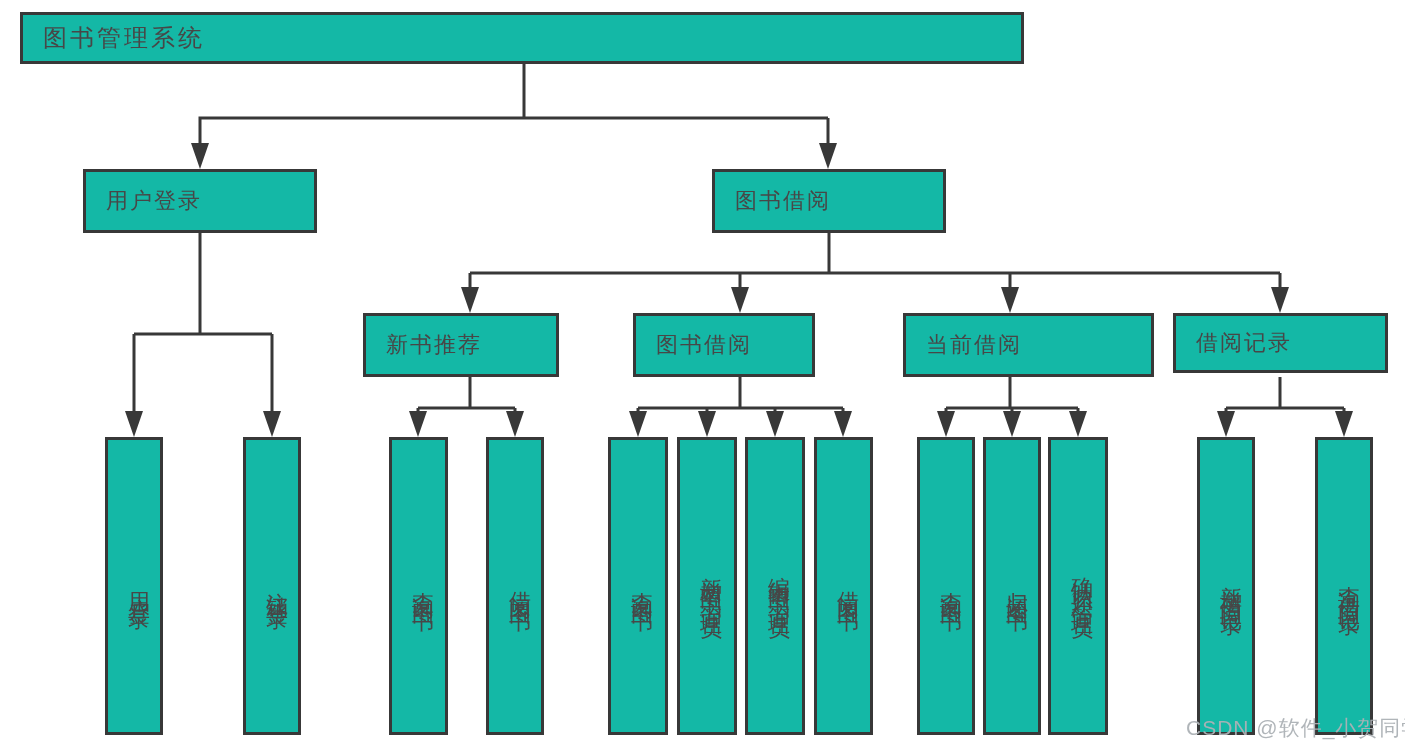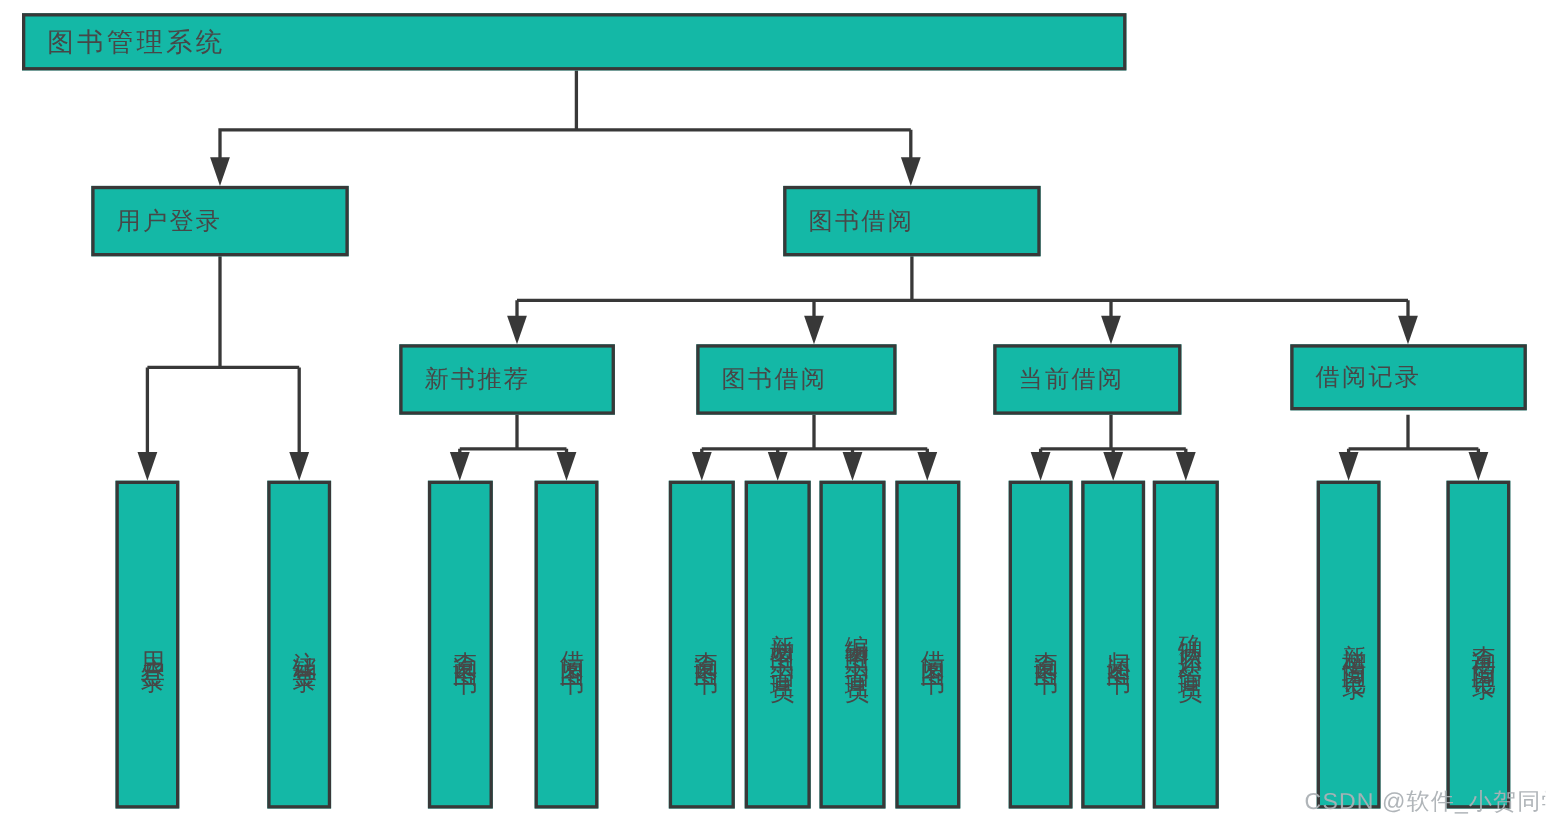--- a/index.html
+++ b/index.html
@@ -124,21 +124,21 @@
   <div class="box hbox" style="left:712px;top:169px;width:234px;height:64px">
     <span>图书借阅</span>
   </div>
 
   <div class="box hbox" style="left:363px;top:313px;width:196px;height:64px">
     <span>新书推荐</span>
   </div>
   <div class="box hbox" style="left:633px;top:313px;width:182px;height:64px">
     <span>图书借阅</span>
   </div>
-  <div class="box hbox" style="left:903px;top:313px;width:171px;height:64px">
+  <div class="box hbox" style="left:903px;top:313px;width:251px;height:64px">
     <span>当前借阅</span>
   </div>
   <div class="box hbox" style="left:1173px;top:313px;width:215px;height:60px">
     <span>借阅记录</span>
   </div>
 
   <div class="box vbox" style="left:105px;top:437px;width:58px;height:298px">
     <span>用户登录</span>
   </div>
   <div class="box vbox" style="left:243px;top:437px;width:58px;height:298px">

